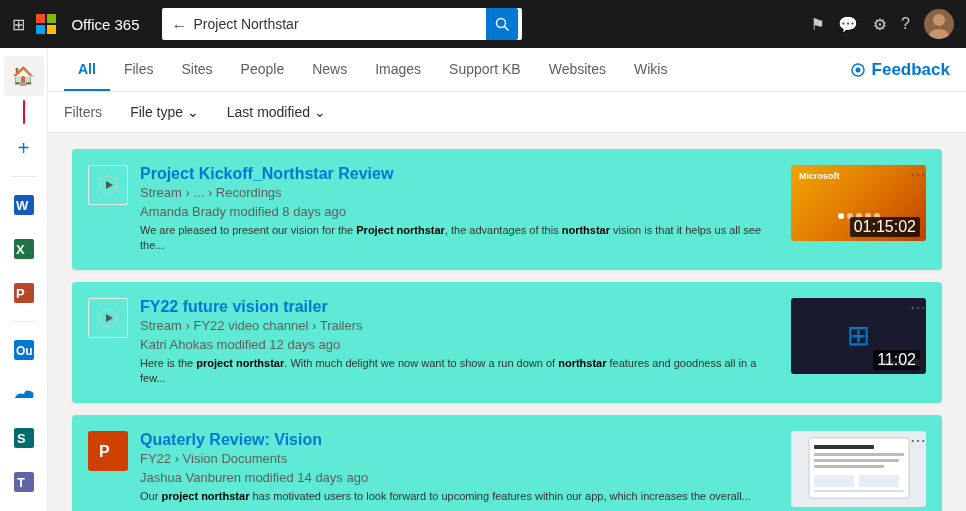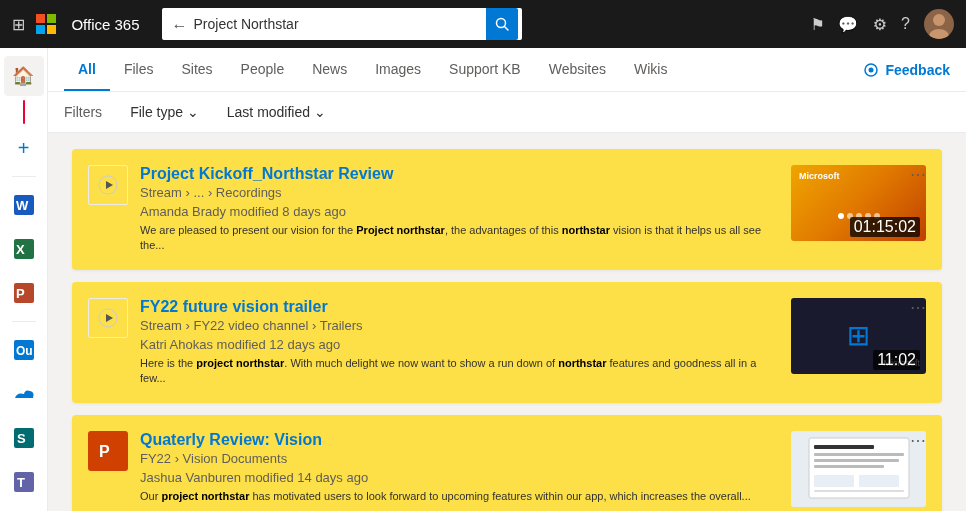--- a/index.html
+++ b/index.html
@@ -83,21 +83,21 @@
       border-bottom: 2px solid transparent;
       text-decoration: none;
       white-space: nowrap;
     }
     .tab.active { color: #0078d4; border-bottom: 2px solid #0078d4; font-weight: 600; }
     .feedback-btn {
       display: flex;
       align-items: center;
       gap: 6px;
       color: #0078d4;
-      font-size: 14px;
+      font-size: 17px;
       font-weight: 600;
       cursor: pointer;
       background: none;
       border: none;
     }
 
     
     .filters-bar {
       background: #fff;
       padding: 8px 16px;
@@ -123,21 +123,21 @@
     
     .results-area {
       flex: 1;
       overflow-y: auto;
       padding: 16px 24px;
       background: #f3f2f1;
     }
 
     
     .result-item {
-      background: #fde047;
+      background: #5eead4;
       border-radius: 4px;
       margin-bottom: 12px;
       padding: 16px;
       display: flex;
       align-items: flex-start;
       gap: 12px;
       position: relative;
       box-shadow: 0 1px 3px rgba(0,0,0,0.06);
     }
     .play-icon-box {

